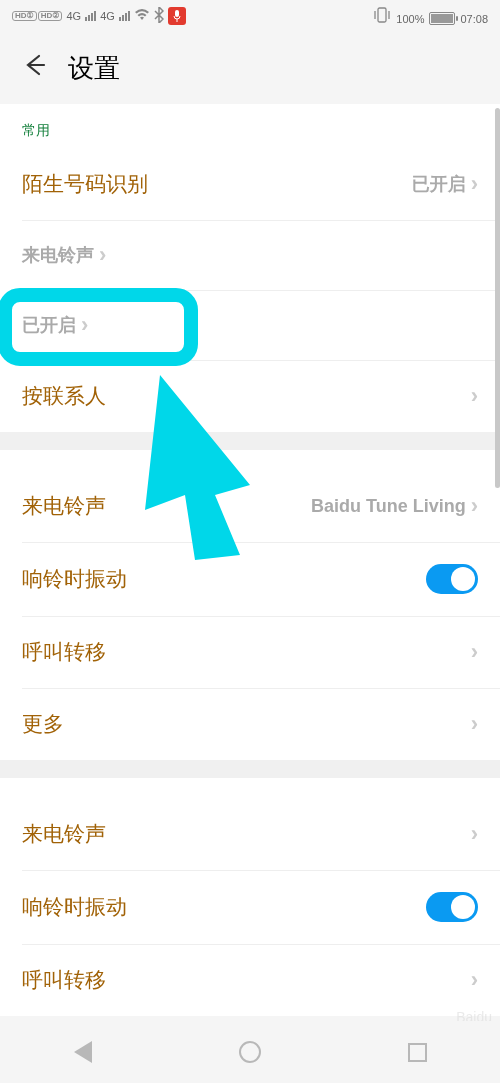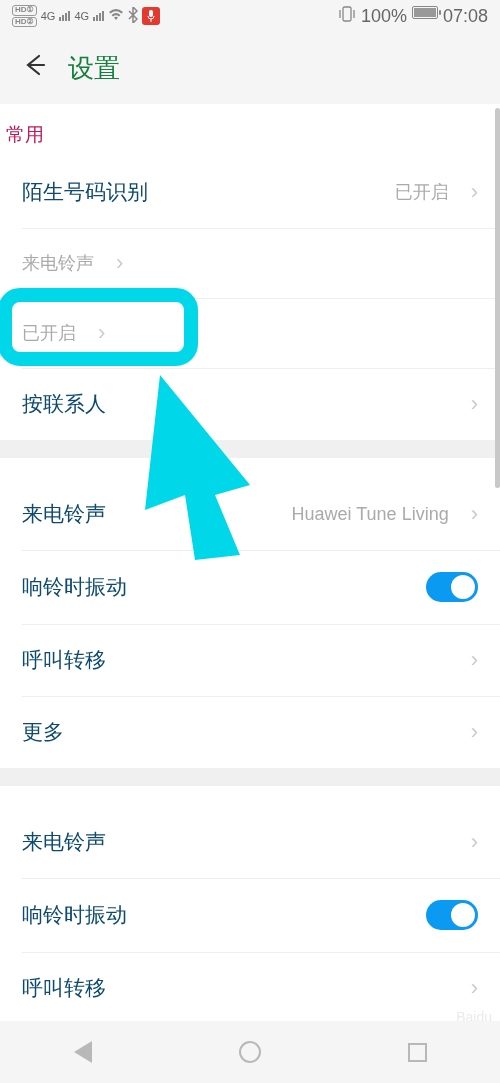--- a/index.html
+++ b/index.html
@@ -16,66 +16,66 @@
       height: 32px;
       background: #f5f5f5;
       display: flex;
       align-items: center;
       justify-content: space-between;
       padding: 0 12px;
       font-size: 14px;
       color: #666;
     }
     .status-left { display: flex; align-items: center; gap: 4px; font-size: 11px; }
-    .status-right { display: flex; align-items: flex-start; gap: 5px; font-size: 18px; }
+    .status-right { display: flex; align-items: flex-end; gap: 5px; font-size: 11px; }
     .hd-badge { border: 1px solid #999; border-radius: 3px; font-size: 8px; padding: 0 2px; font-weight: bold; color: #888; line-height: 1.1; }
-    .hd-stack { display: flex; flex-direction: column; gap: 1px; }
+    .hd-stack { display: flex; flex-direction: row; gap: 1px; }
     .signal-bars { display: inline-flex; align-items: flex-end; gap: 1px; }
     .signal-bars span { width: 2px; background: #888; display: inline-block; }
     .signal-bars span:nth-child(1){height:4px;} .signal-bars span:nth-child(2){height:6px;} .signal-bars span:nth-child(3){height:8px;} .signal-bars span:nth-child(4){height:10px;}
     .wifi-icon { font-size: 14px; color: #888; }
     .bt-icon { color: #888; font-size: 14px; }
     .rec-icon { width: 18px; height: 18px; background: #e23a2e; border-radius: 3px; display: flex; align-items: center; justify-content: center; color: #fff; font-size: 11px; }
     .battery { display: flex; align-items: center; gap: 2px; }
     .battery-body { width: 26px; height: 13px; border: 1.5px solid #888; border-radius: 2px; position: relative; }
     .battery-body::after { content: ""; position: absolute; right: -4px; top: 3px; width: 2px; height: 5px; background: #888; border-radius: 1px; }
     .battery-fill { position: absolute; left: 1px; top: 1px; bottom: 1px; width: 22px; background: #999; }
 
     .header {
       height: 72px;
       background: #f5f5f5;
       display: flex;
       align-items: center;
       padding: 0 20px;
       gap: 22px;
     }
     .back-arrow { font-size: 30px; color: #333; }
-    .header-title { font-size: 26px; font-weight: 500; color: #15803d; }
+    .header-title { font-size: 26px; font-weight: 500; color: #000000; }
 
     .content { background: #fff; }
     .section-gap { height: 18px; background: #f0f0f0; }
-    .section-header { padding: 18px 6px 8px; font-size: 19px; color: #be185d; background: #fff; }
+    .section-header { padding: 18px 22px 8px; font-size: 14px; color: #15803d; background: #fff; }
 
     .row {
       display: flex;
       align-items: center;
       justify-content: space-between;
       padding: 22px;
       background: #fff;
       position: relative;
     }
     .row + .row::before {
       content: "";
       position: absolute;
       left: 22px; right: 0; top: 0;
       height: 1px;
       background: #eee;
     }
-    .row-label { font-size: 21px; color: #0c4a6e; }
-    .row-value { font-size: 18px; color: #aaa; display: flex; align-items: center; gap: 18px; }
+    .row-label { font-size: 21px; color: #a16207; }
+    .row-value { font-size: 18px; color: #aaa; display: flex; align-items: center; gap: 1px; font-weight: bold; }
     .chevron { color: #ccc; font-size: 22px; margin-left: 4px; }
 
     .switch {
       width: 52px; height: 30px; border-radius: 15px; background: #0a9af2; position: relative;
     }
     .switch::after { content: ""; position: absolute; right: 3px; top: 3px; width: 24px; height: 24px; border-radius: 50%; background: #fff; }
 
     .highlight-box {
       position: absolute;
       top: 288px; left: -2px;
@@ -212,21 +212,21 @@
     </span>
   </div>
 </div>
 
 <div class="section-gap"></div>
 
 <div class="content" style="padding-top:20px;">
   <div class="row">
     <span class="row-label">来电铃声</span>
     <span class="row-value">
-      <span>Huawei Tune Living</span>
+      <span>Baidu Tune Living</span>
       <span class="chevron">›</span>
     </span>
   </div>
 
   <div class="row">
     <span class="row-label">响铃时振动</span>
     <span class="switch"></span>
   </div>
 
   <div class="row">

